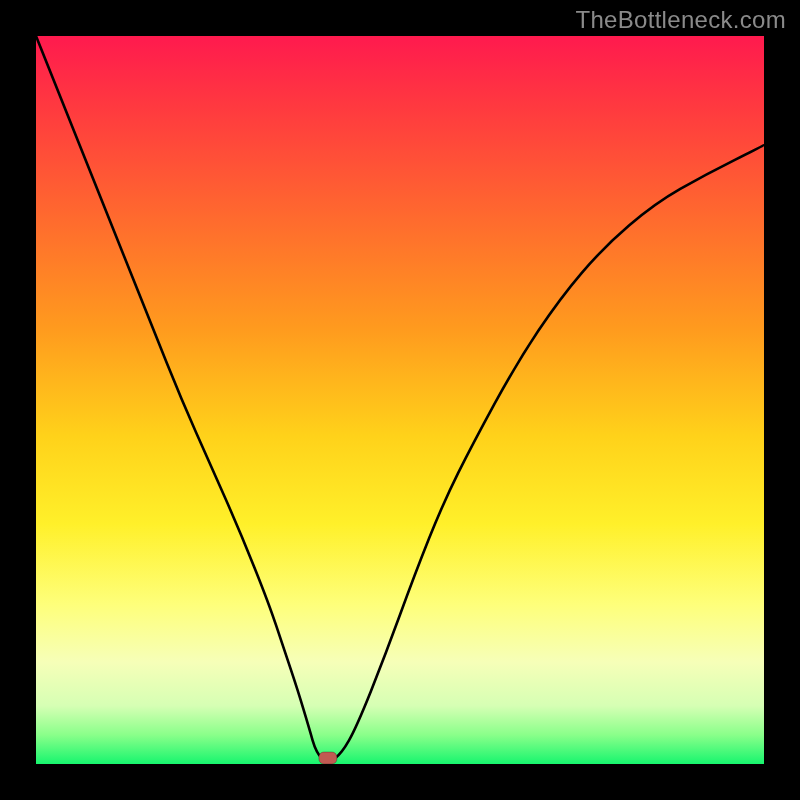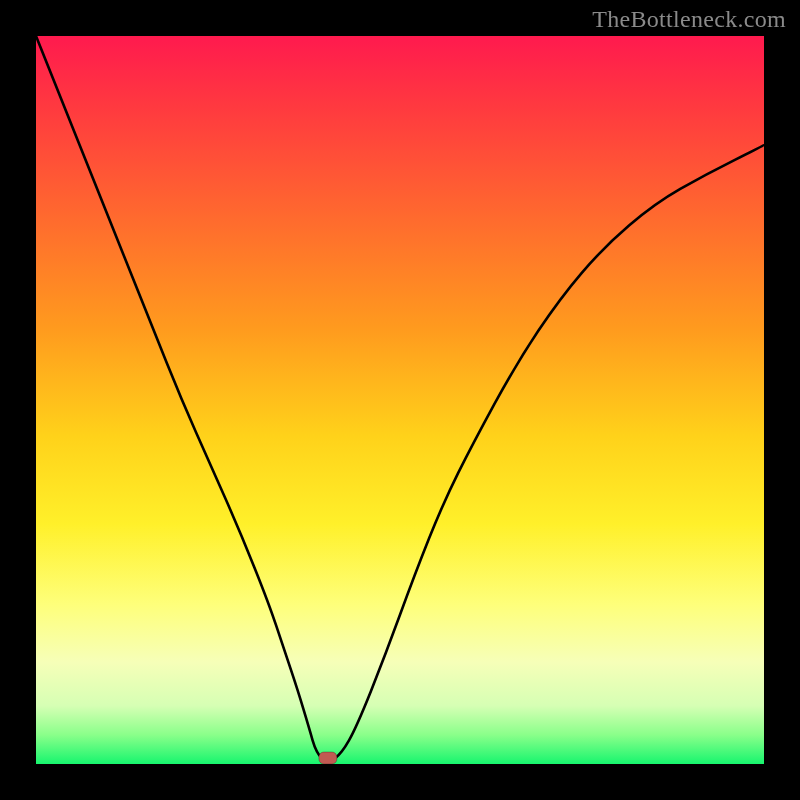--- a/index.html
+++ b/index.html
@@ -20,21 +20,20 @@
   .watermark {
     position: absolute;
     top: 6px;
     right: 14px;
     color: #8a8a8a;
     font-size: 24px;
     font-weight: 500;
     letter-spacing: 0.3px;
     z-index: 10;
     user-select: none;
-    font-family: Liberation Serif, serif;
   }
   .plot {
     position: absolute;
     left: 36px;
     top: 36px;
     width: 728px;
     height: 728px;
     background: linear-gradient(
       to bottom,
       #ff1a4e 0%,

